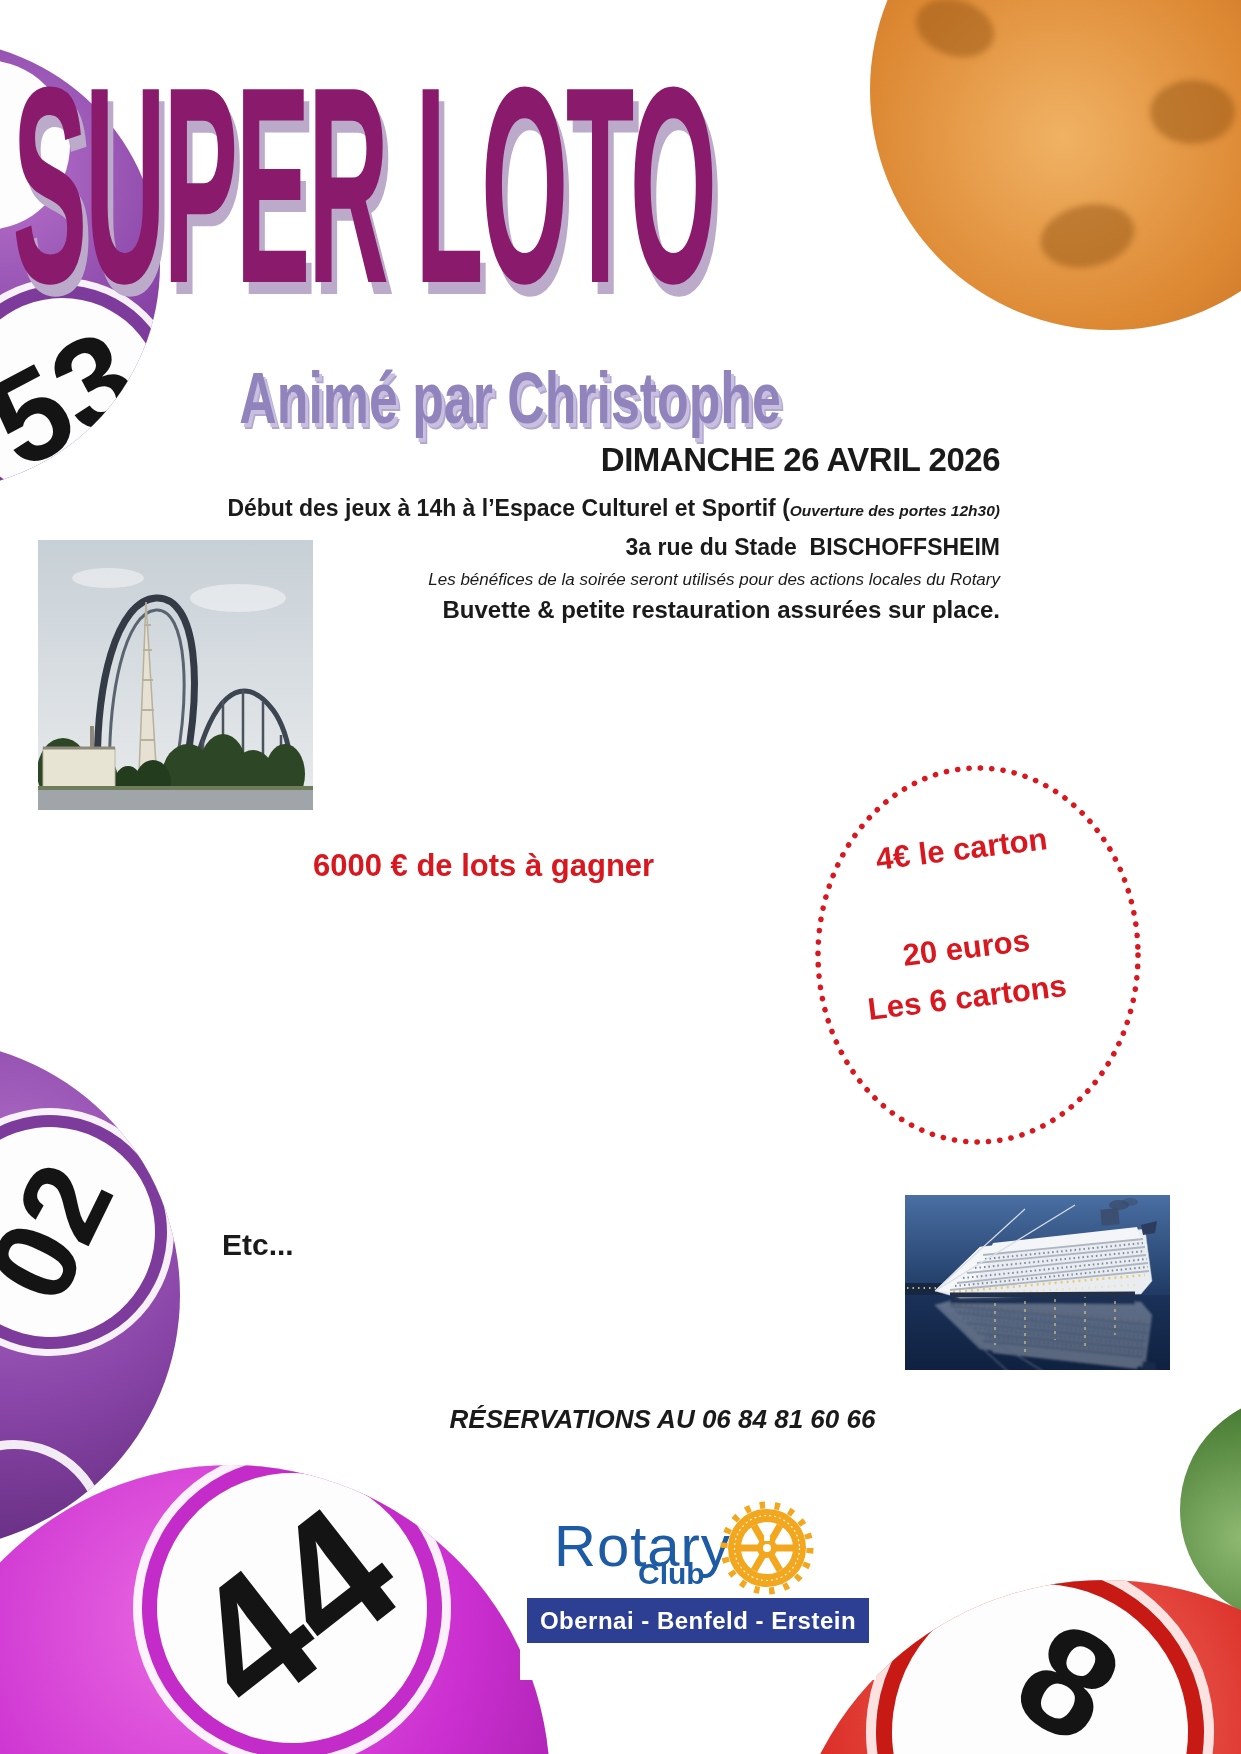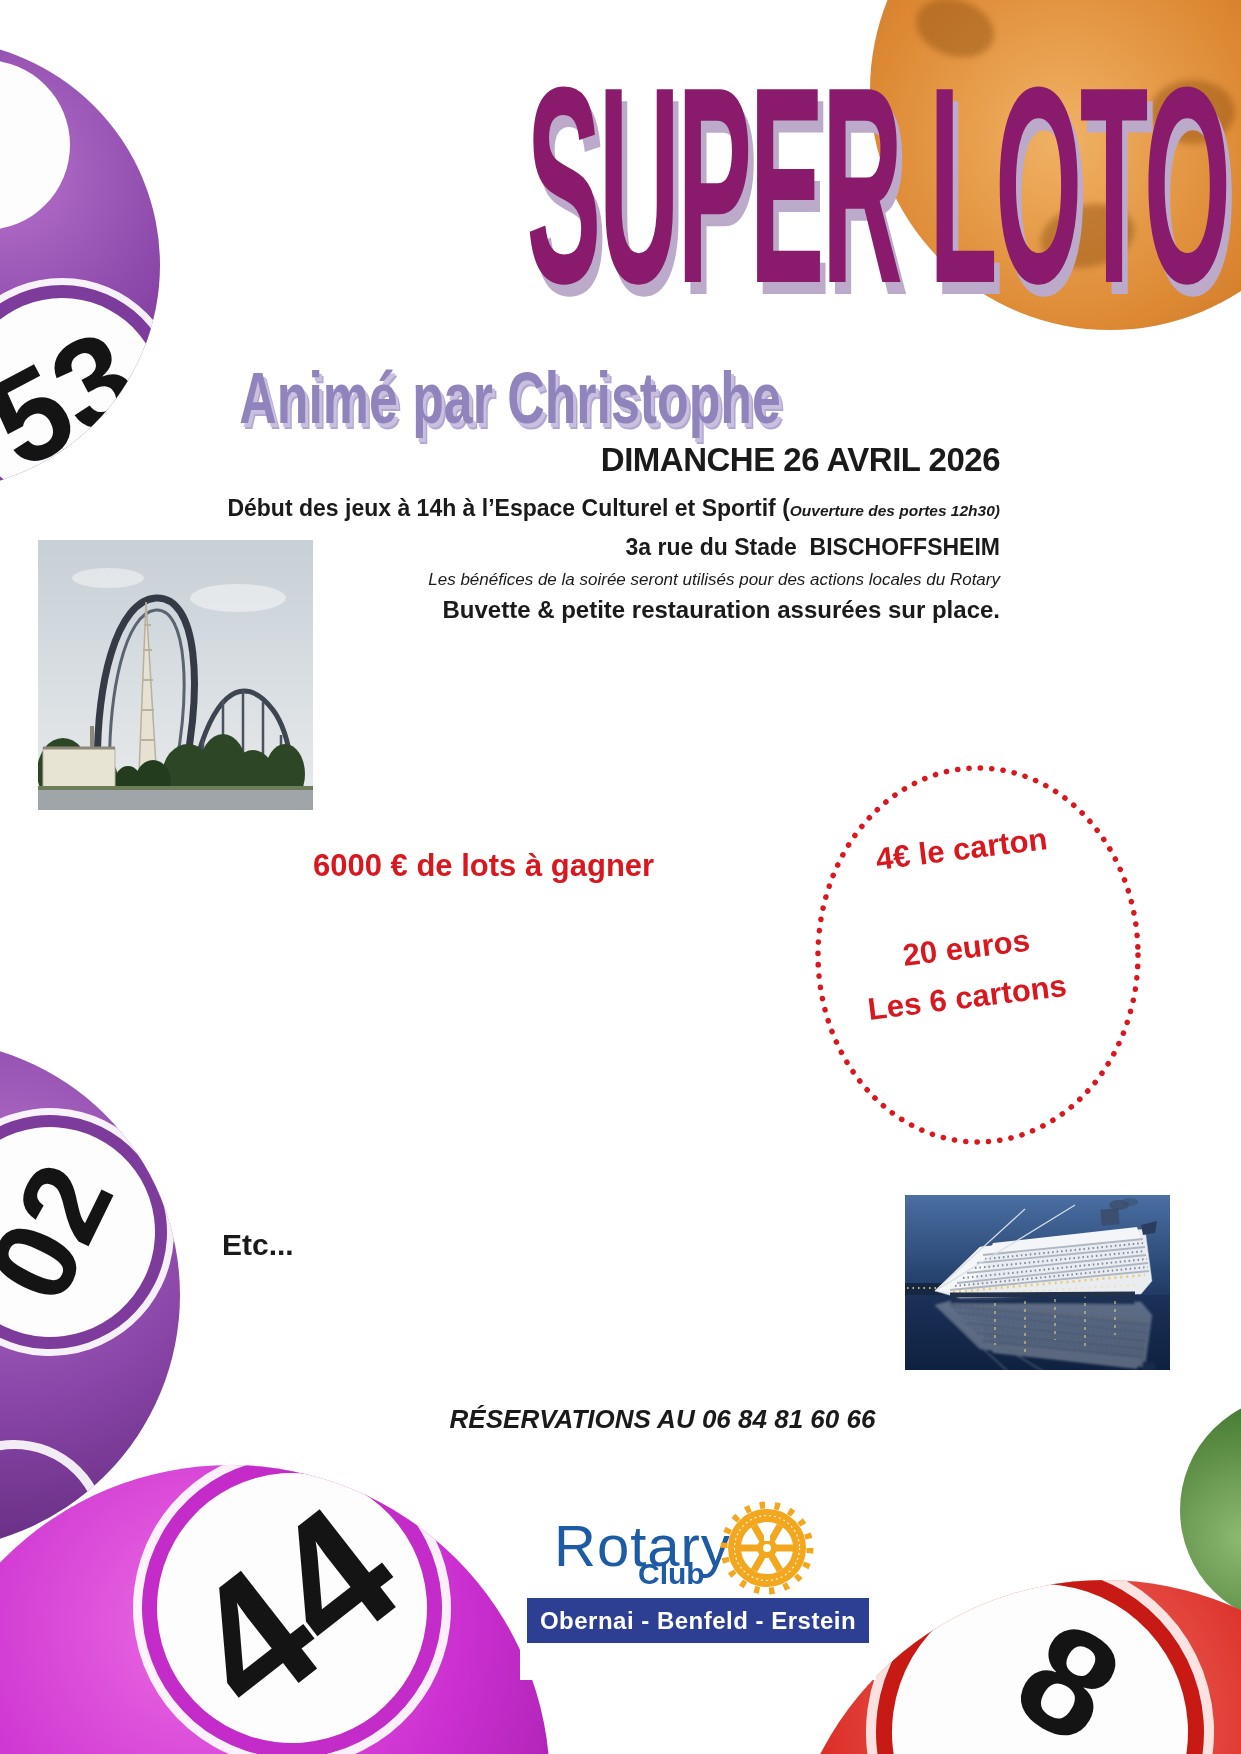--- a/index.html
+++ b/index.html
@@ -19,21 +19,21 @@
   .disc{
     position:absolute;background:#fdfdfd;border-radius:50%;
     display:flex;align-items:center;justify-content:center;
     font-weight:bold;color:#141414;
   }
   .spot{position:absolute;border-radius:50%;background:rgba(150,85,20,.5);filter:blur(3px);}
   .ring{position:absolute;border-radius:50%;border:9px solid rgba(255,255,255,.9);background:transparent;}
 
   
   .title-wrap{position:absolute;top:68px;left:0;width:1241px;height:245px;
-    display:flex;justify-content:flex-start;align-items:flex-start;}
+    display:flex;justify-content:flex-end;align-items:flex-start;}
   .title{
     font-size:280px;line-height:235px;font-weight:bold;letter-spacing:-6px;white-space:nowrap;
     transform:scaleX(.40);transform-origin:center top;
     color:var(--title-purple,#8a1a6b);
     text-shadow:14px 12px 0 var(--title-shadow,#bcaacb);
   }
   .subtitle-wrap{position:absolute;top:318px;left:0;width:1021px;
     display:flex;justify-content:center;margin-top:40px;}
   .subtitle{
     font-size:72px;line-height:80px;font-weight:bold;white-space:nowrap;

